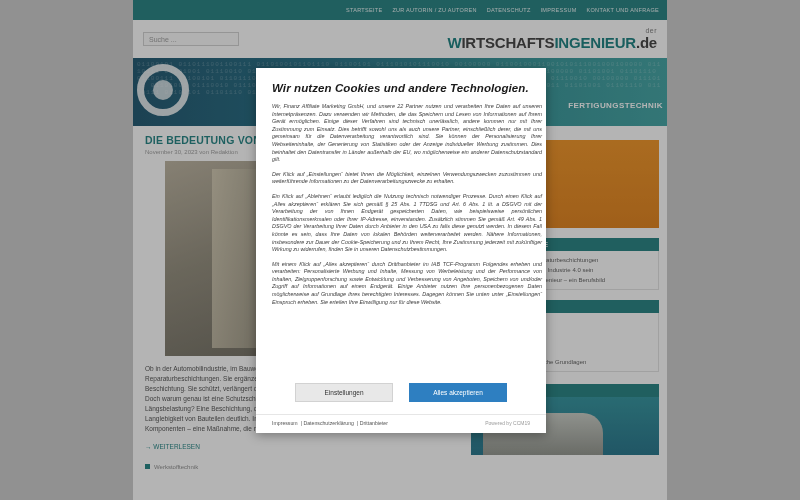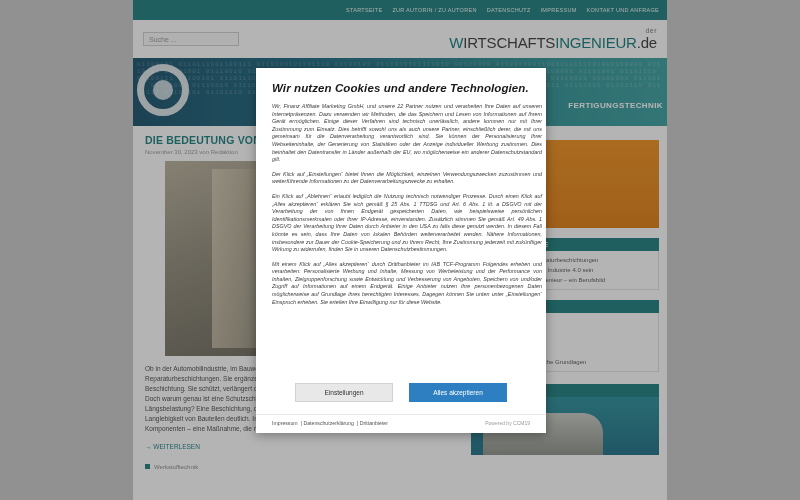--- a/index.html
+++ b/index.html
@@ -78,21 +78,21 @@
   }
   .logo .l1 {
     font-size: 7px;
     color: #777;
     letter-spacing: 0.5px;
   }
   .logo .l2 {
     font-size: 15px;
     color: #3a3a3a;
     letter-spacing: -0.2px;
-    font-weight: normal;
+    font-weight: bold;
     margin-left: 40px;
   }
   .logo .l2 .o {
     color: #127c7c;
   }
   .logo .l2 .ing {
     color: #127c7c;
   }
 
   

